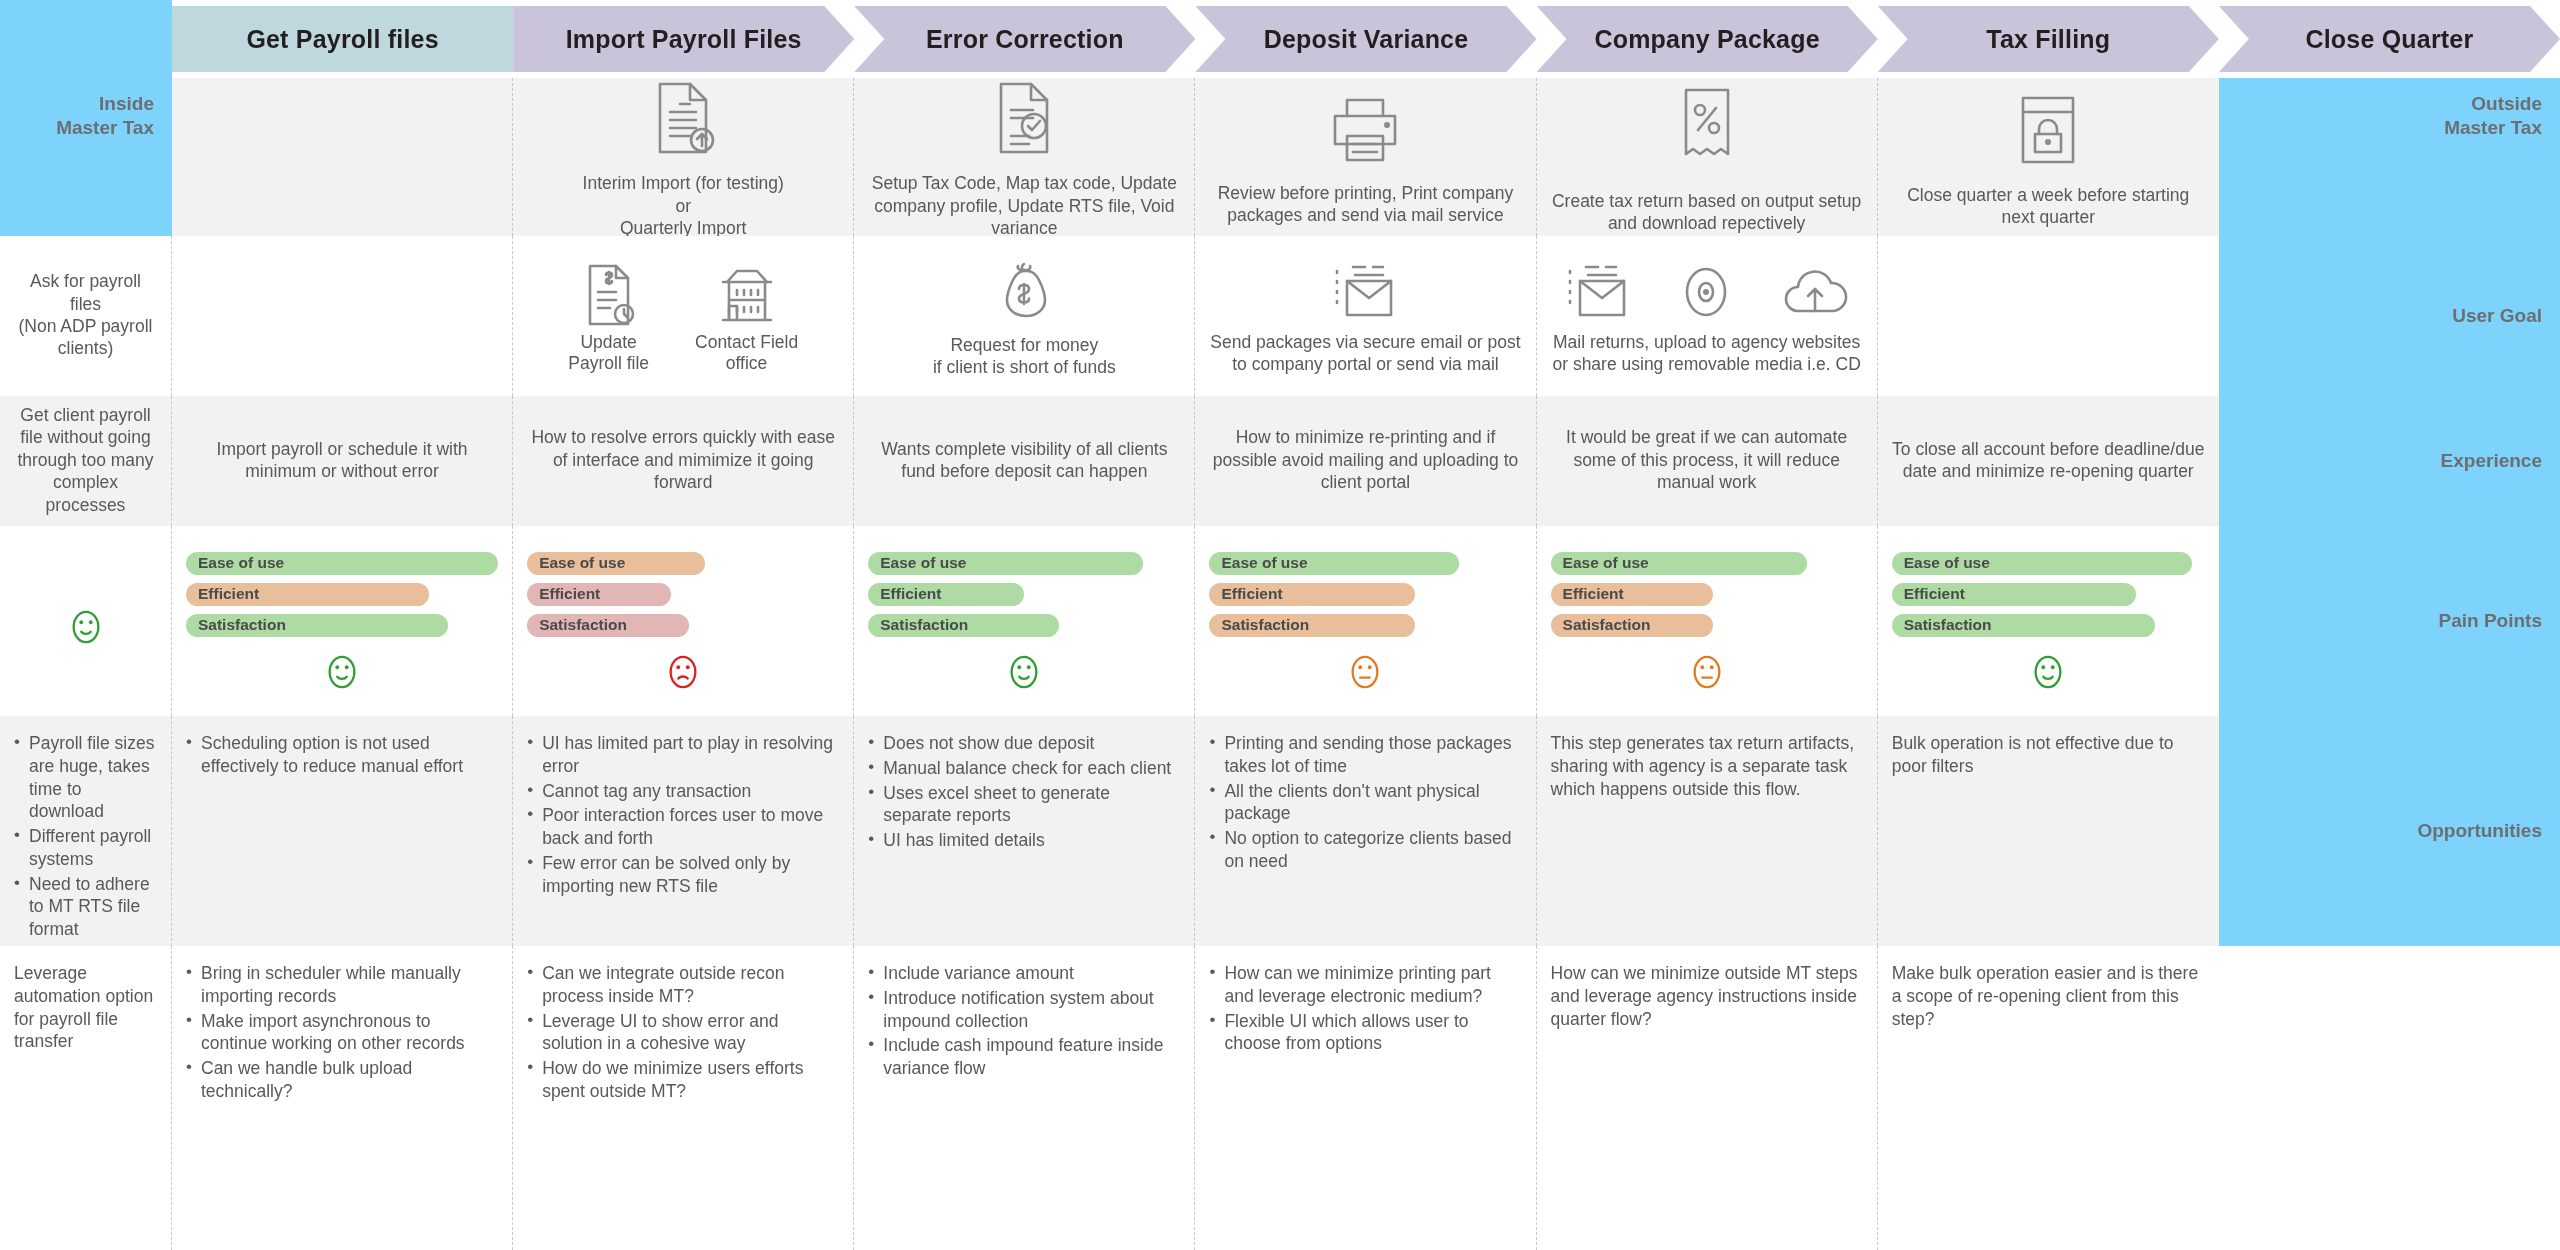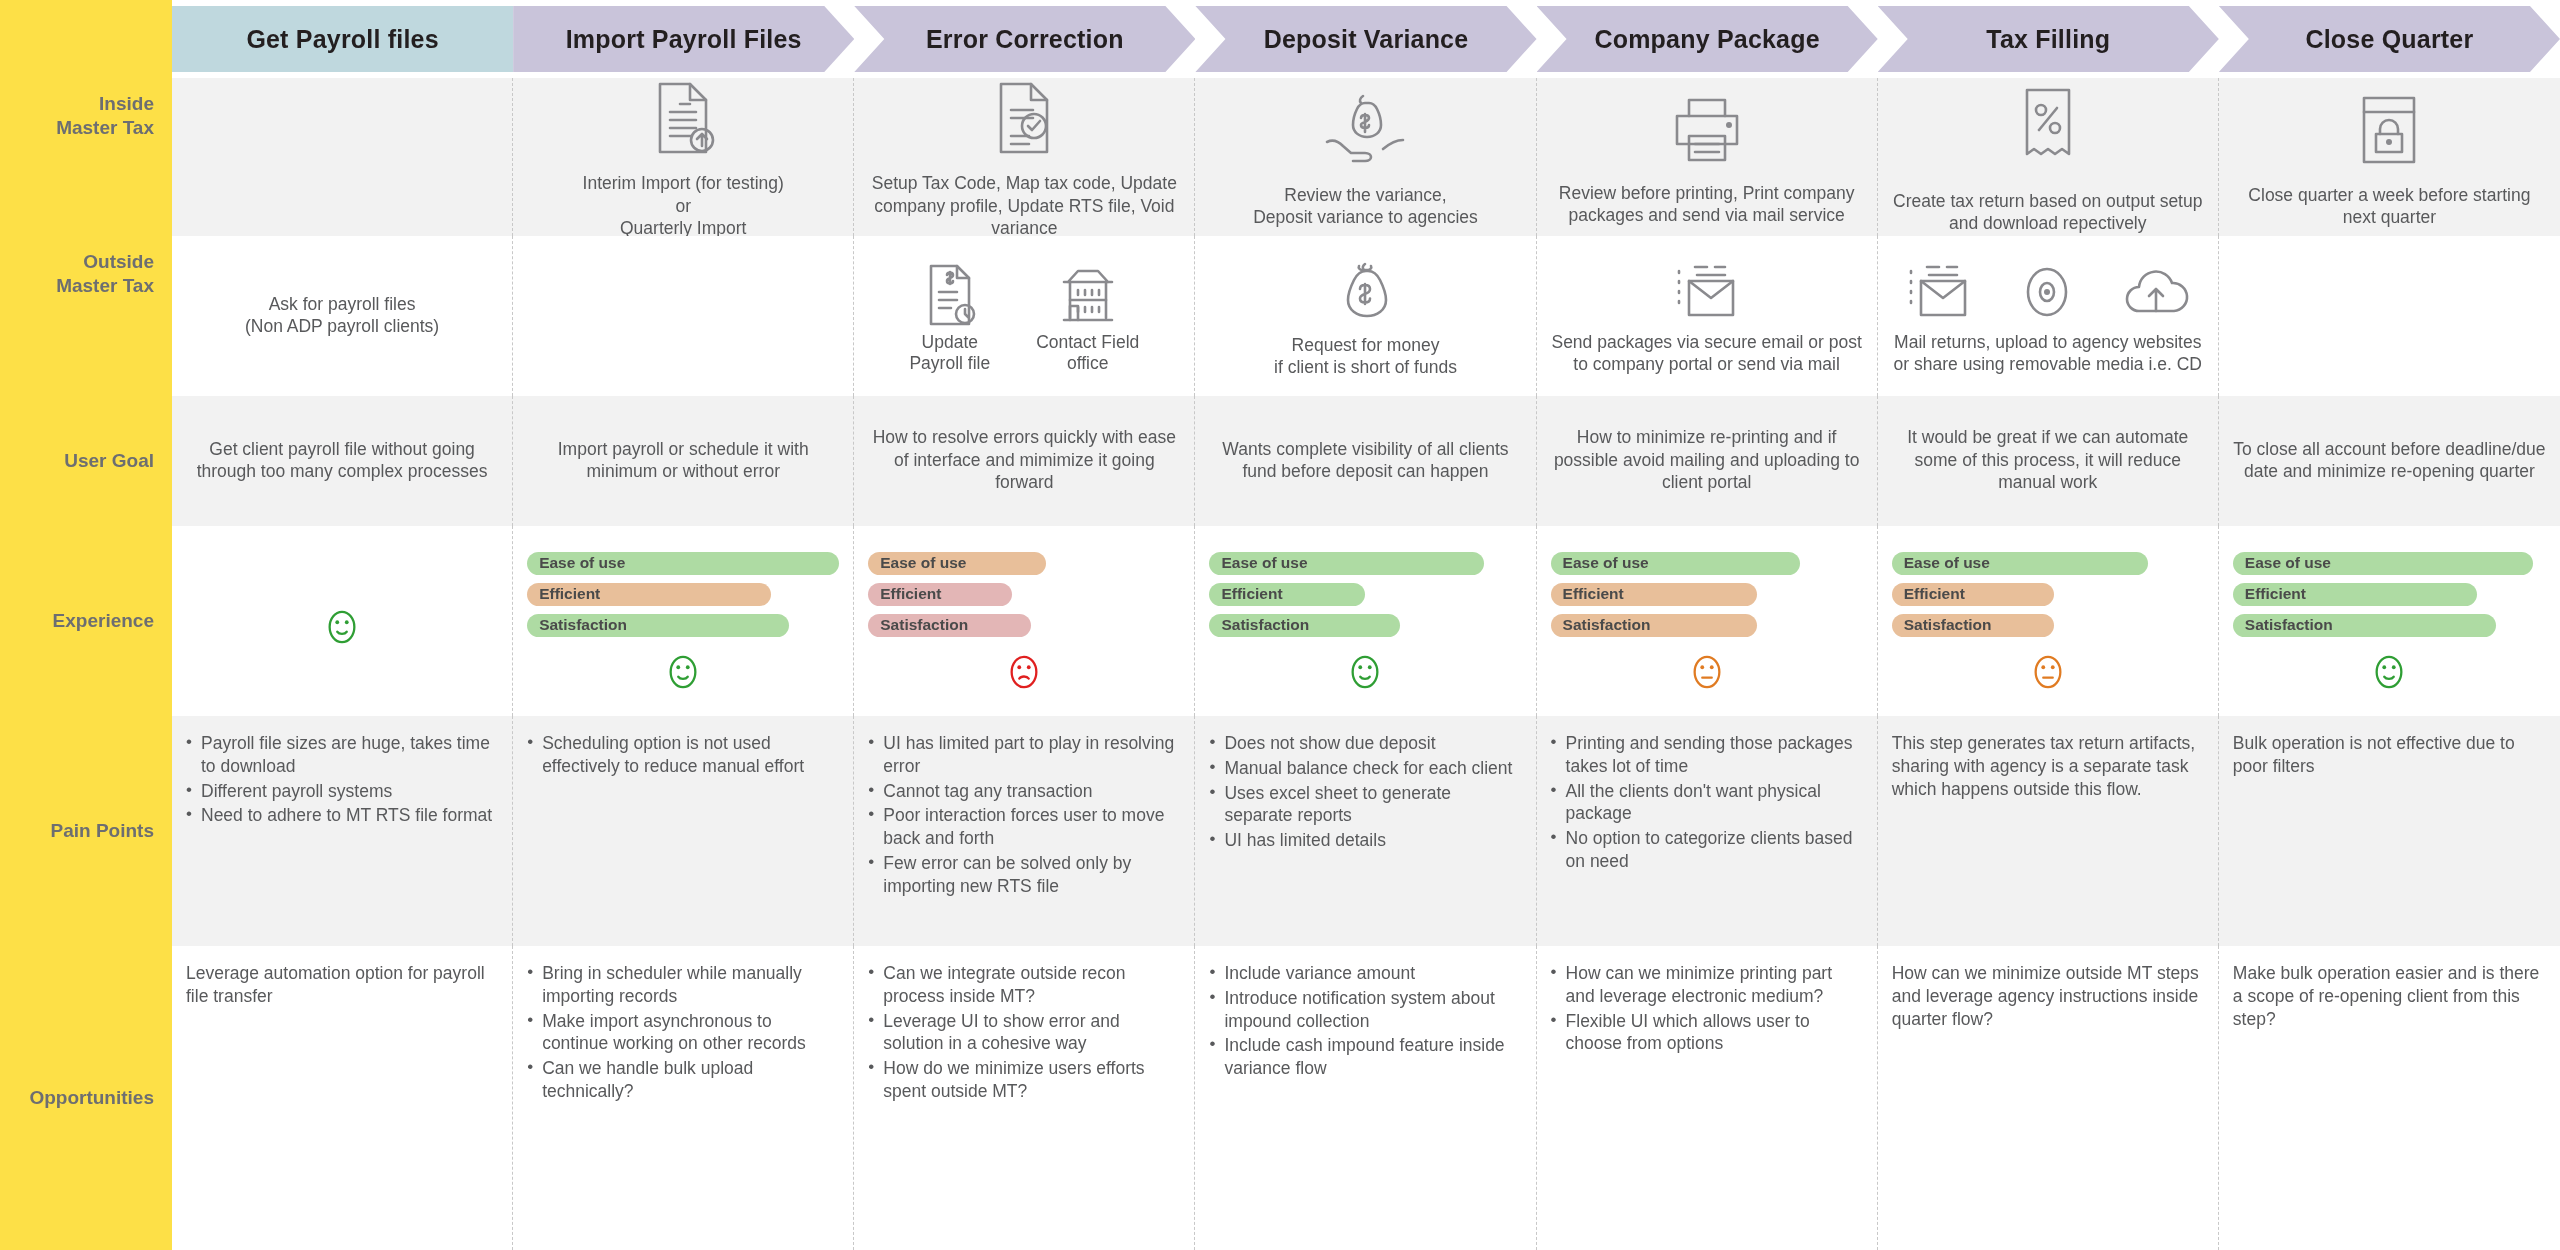--- a/index.html
+++ b/index.html
@@ -17,21 +17,21 @@
     grid-template-columns: 172px repeat(7, 1fr);
     grid-template-rows: 78px 158px 160px 130px 190px 230px 304px;
   }
 
   
   .rowlabel {
     display: flex; align-items: center; justify-content: flex-end;
     padding-right: 18px;
     font-size: 19px; font-weight: bold; color: #6d6e71;
     line-height: 1.25; text-align: right;
-    background: #fde047;
+    background: #7dd3fc;
   }
   .rowlabel.top { align-items: flex-start; padding-top: 14px; }
 
   
   .hdrcell {
     position: relative;
     display: flex; align-items: center; justify-content: center;
     overflow: visible;
   }
   .chev {
@@ -175,33 +175,20 @@
             <circle fill="none" stroke="#8a8a8e" stroke-width="2.6" stroke-linecap="round" stroke-linejoin="round" cx="47" cy="48" r="12"></circle>
             <path fill="none" stroke="#8a8a8e" stroke-width="2.6" stroke-linecap="round" stroke-linejoin="round" d="M41 48l4 4 8-9"></path>
           </svg>
         </div>
       </div>
       <div class="centertext" style="margin-top: 14px;">Setup Tax Code, Map tax code, Update company profile, Update RTS file, Void variance</div>
     </div>
     <div class="cell band-grey vcenter">
       <div class="icon-wrap">
         <div class="icon-item">
-          <svg width="92" height="80" viewBox="0 0 92 80">
-            <path fill="none" stroke="#8a8a8e" stroke-width="2.6" stroke-linecap="round" stroke-linejoin="round" d="M44 6c-3 2-4 5-2 7M46 13c-3 0-6 2-8 6-3 6-4 12-4 16 0 7 6 12 14 12s14-5 14-12c0-4-1-10-4-16-2-4-5-6-8-6z"></path>
-            <path fill="none" stroke="#8a8a8e" stroke-width="2.6" stroke-linecap="round" stroke-linejoin="round" d="M46 24v18M42 28c0-2 2-3 4-3s4 1 4 3-2 3-4 4-4 1-4 3 2 3 4 3 4-1 4-3"></path>
-            <path fill="none" stroke="#8a8a8e" stroke-width="2.6" stroke-linecap="round" stroke-linejoin="round" d="M8 52c6-3 12 0 16 4l8 7h14c4 0 6 2 6 4s-2 4-6 4H34"></path>
-            <path fill="none" stroke="#8a8a8e" stroke-width="2.6" stroke-linecap="round" stroke-linejoin="round" d="M84 50c-6 0-14 4-20 9"></path>
-          </svg>
-        </div>
-      </div>
-      <div class="centertext" style="margin-top: 14px;">Review the variance,<br>Deposit variance to agencies</div>
-    </div>
-    <div class="cell band-grey vcenter">
-      <div class="icon-wrap">
-        <div class="icon-item">
           <svg width="80" height="76" viewBox="0 0 80 76">
             <path fill="none" stroke="#8a8a8e" stroke-width="2.6" stroke-linecap="round" stroke-linejoin="round" d="M22 24V8h36v16"></path>
             <path fill="none" stroke="#8a8a8e" stroke-width="2.6" stroke-linecap="round" stroke-linejoin="round" d="M10 24h60v28H10z"></path>
             <path fill="none" stroke="#8a8a8e" stroke-width="2.6" stroke-linecap="round" stroke-linejoin="round" d="M22 44h36v24H22z"></path>
             <path fill="none" stroke="#8a8a8e" stroke-width="2.6" stroke-linecap="round" stroke-linejoin="round" d="M28 52h24M28 60h24"></path>
             <circle cx="62" cy="33" r="3" fill="#8a8a8e"></circle>
           </svg>
         </div>
       </div>
       <div class="centertext" style="margin-top: 14px;">Review before printing, Print company packages and send via mail service</div>

